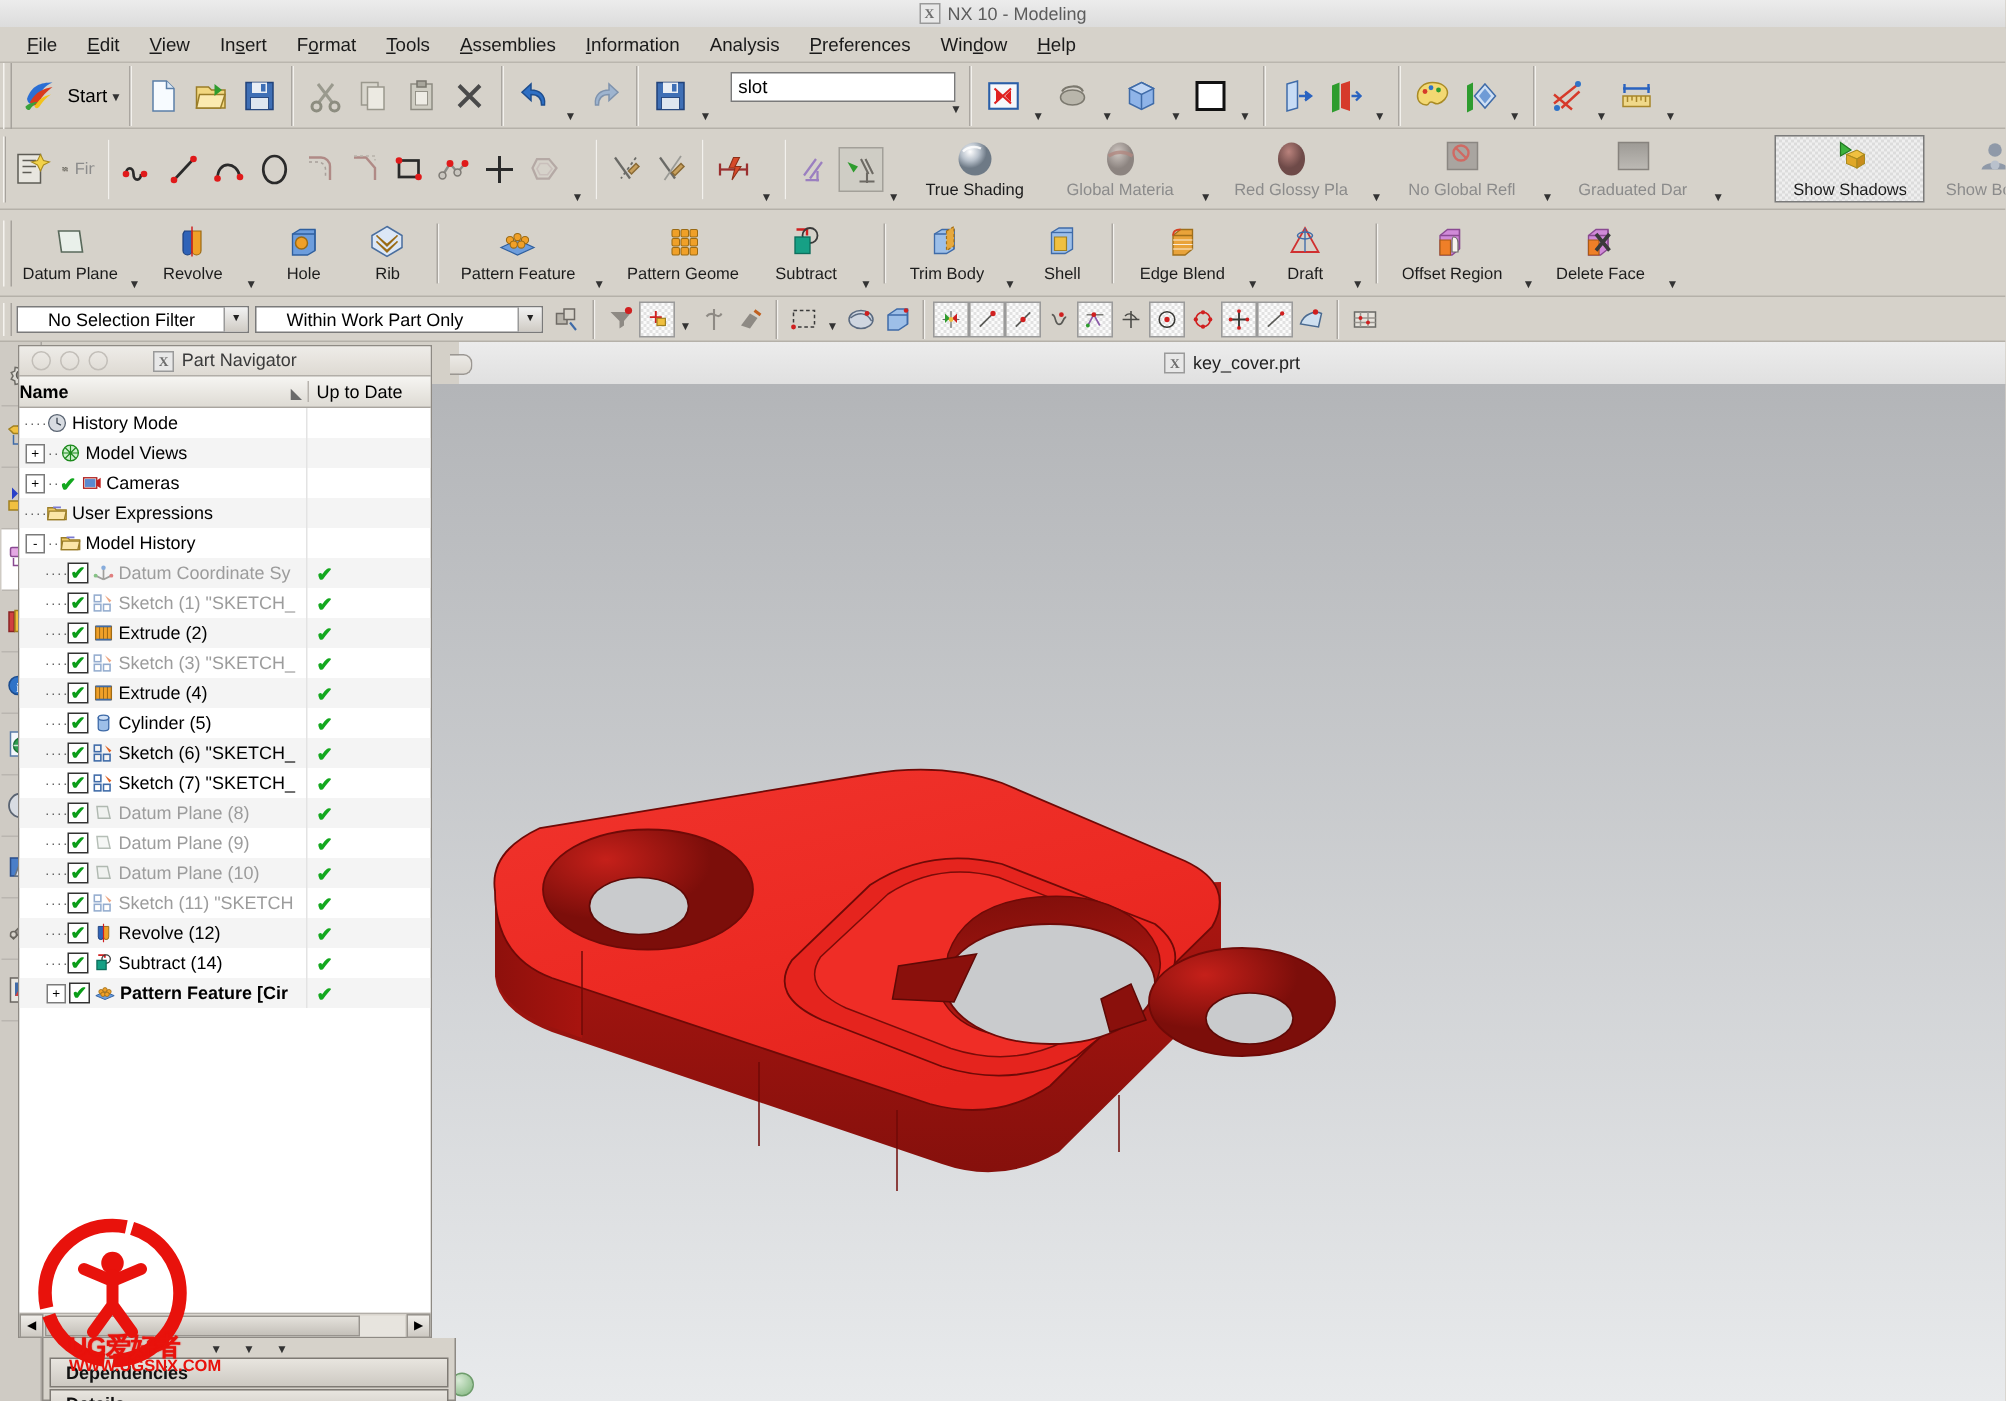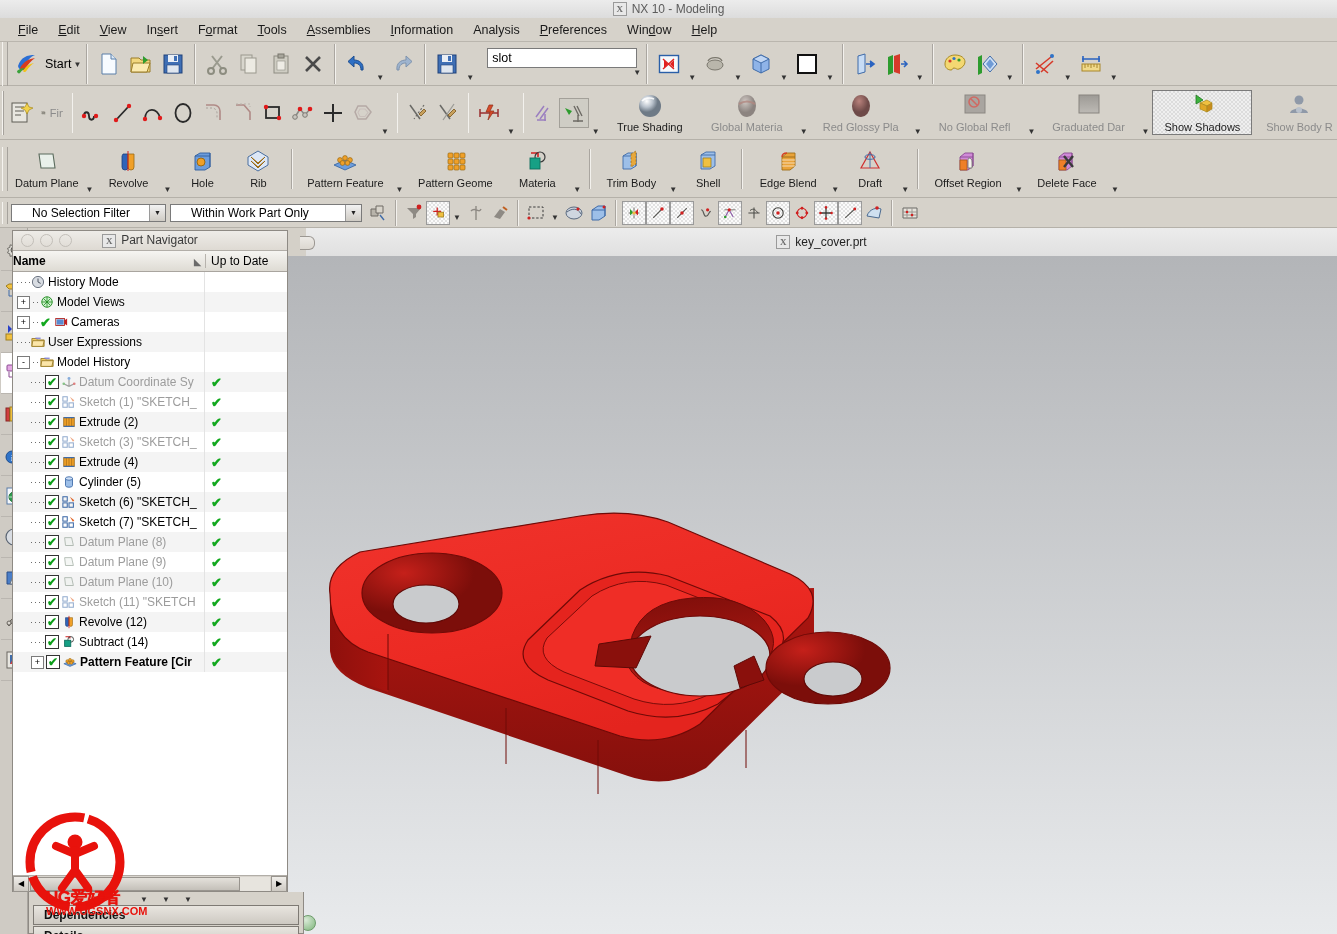--- a/index.html
+++ b/index.html
@@ -626,21 +626,21 @@
               <stop offset="0%" stop-color="#9d9a95"></stop>
               <stop offset="100%" stop-color="#bdbab5"></stop>
             </linearGradient>
           </defs>
         <rect x="4" y="3" width="20" height="18" fill="url(#ggrad)" stroke="#87837e"></rect>
       </svg>
       <span class="lbl">Graduated Dar</span>
     </div>
     <span class="drop">▼</span>
 
-    <div class="tbtn active" style="min-width:92px;">
+    <div class="tbtn active" style="min-width:92px;margin-left:31px;">
       <svg class="ico28" viewBox="0 0 28 28">
         <path d="M8 3l7 5-7 4z" fill="#3db33d" stroke="#227a22" stroke-width="0.8"></path>
         <path d="M12 11l7-3 5 3-5 3-7-3z" fill="#f0c040" stroke="#a98a1e" stroke-width="0.7"></path>
         <path d="M12 11v6l7 3v-6z" fill="#e0a828" stroke="#a98a1e" stroke-width="0.7"></path>
         <path d="M19 14v6l5-3v-6z" fill="#c98c1c" stroke="#a98a1e" stroke-width="0.7"></path>
       </svg>
       <span class="lbl">Show Shadows</span>
     </div>
 
     <div class="tbtn dim" style="min-width:86px;">
@@ -723,21 +723,21 @@
       </svg>
       <span class="lbl">Pattern Geome</span>
     </div>
 
     <div class="tbtn" style="min-width:58px;">
       <svg class="ico28" viewBox="0 0 28 28">
         <path d="M8 5h7v4" stroke="#d02020" stroke-width="1.6" fill="none"></path>
         <circle cx="17" cy="9" r="5" fill="none" stroke="#3a3a3a" stroke-width="1.2"></circle>
         <rect x="7" y="10" width="10" height="11" fill="#16a085" stroke="#0d6e5c" stroke-width="0.9"></rect>
       </svg>
-      <span class="lbl">Materia</span>
+      <span class="lbl">Subtract</span>
     </div>
     <span class="drop">▼</span>
 
     <div class="tbsep tall"></div>
 
     <div class="tbtn" style="min-width:62px;">
       <svg class="ico28" viewBox="0 0 28 28">
         <path d="M6 8l5-3h8v13l-5 3H6z" fill="#9dbfe8" stroke="#3f6ba8" stroke-width="0.9"></path>
         <path d="M6 8h13M19 5v13" stroke="#3f6ba8" stroke-width="0.9"></path>
         <path d="M14 6l5-3v13l-5 3z" fill="#e7a83c" stroke="#a06f1a" stroke-width="0.8" stroke-dasharray="2 1.6"></path>

